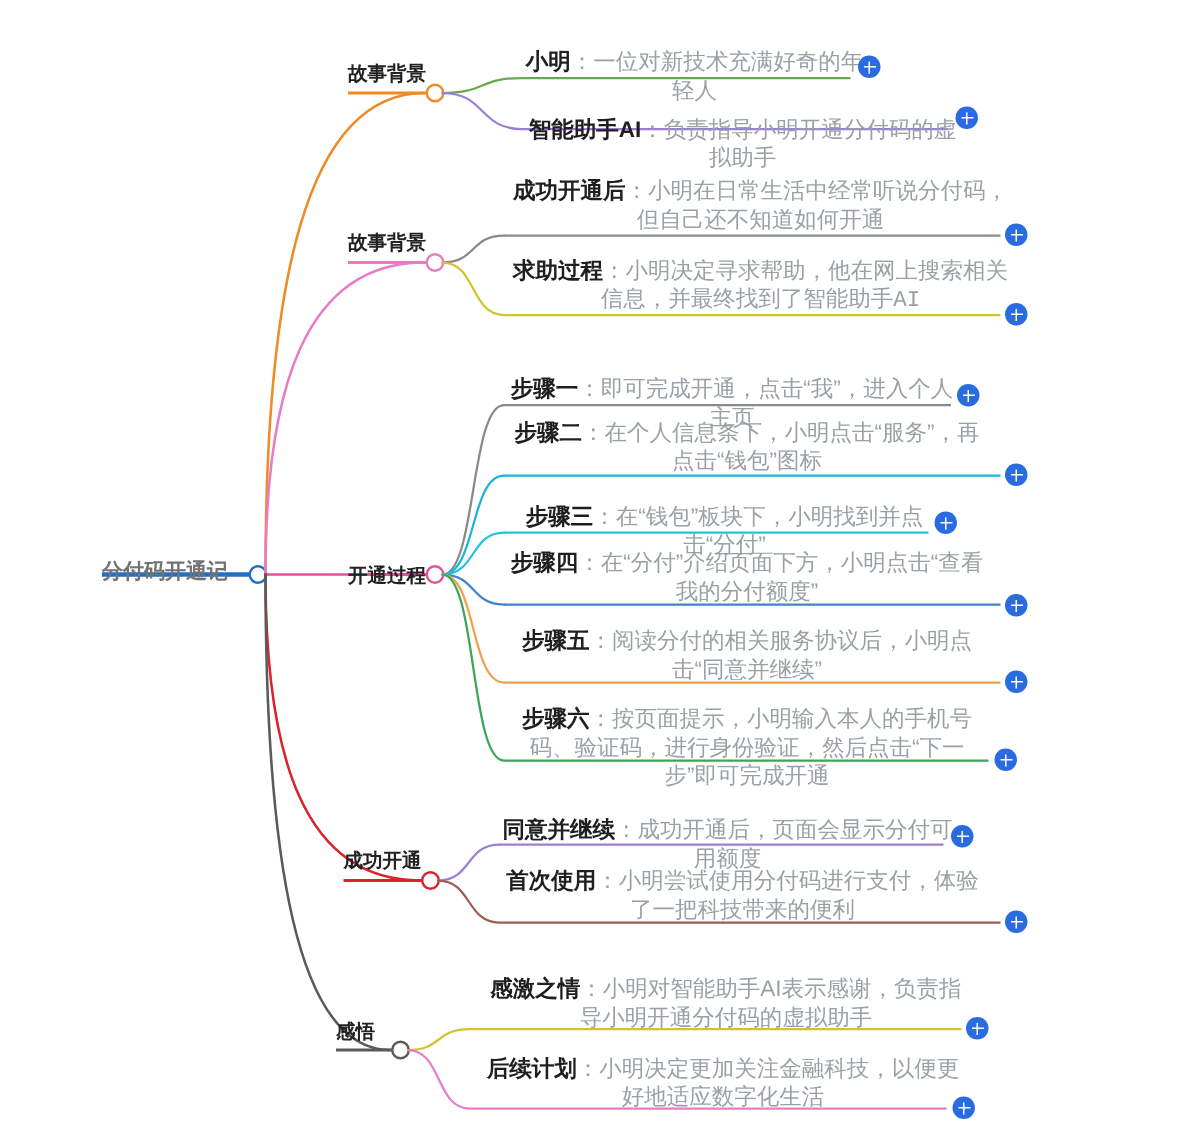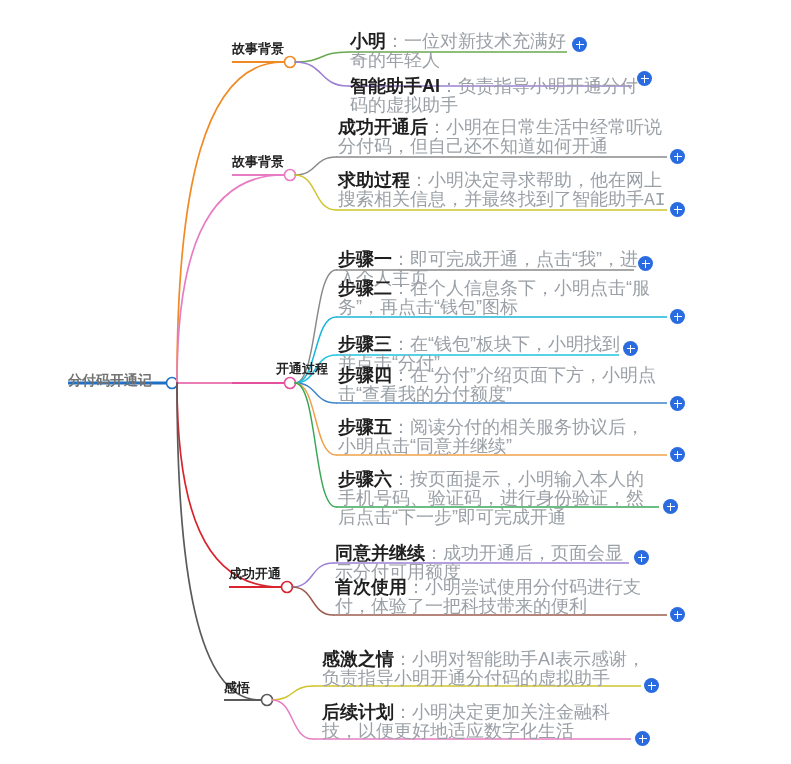--- a/index.html
+++ b/index.html
@@ -41,23 +41,24 @@
   
   .node-branch .node-text {
     font-size: 13px;
     font-weight: bold;
     color: #222222;
     white-space: nowrap;
     line-height: 17px;
   }
   
   .node-leaf .node-text {
-    font-size: 18px;
+    font-size: 15px;
     color: #9aa0a6;
     line-height: 19px;
+    text-align: center;
   }
   .node-leaf .node-text b {
     color: #1f1f1f;
     font-weight: bold;
   }
   .plus-btn {
     position: absolute;
     width: 15px;
     height: 15px;
     border-radius: 50%;
@@ -153,21 +154,21 @@
         <div class="node-text">故事背景</div>
       </div>
       <div class="node node-leaf" style="left: 338px; top: 118px; width: 338px;">
         <div class="node-text"><b>成功开通后</b>：<span>小明在日常生活中经常听说分付码，但自己还不知道如何开通</span></div>
       </div>
       <div class="plus-btn" style="left: 670px; top: 149px; background: rgb(42, 108, 224);"></div>
       <div class="node node-leaf" style="left: 338px; top: 172px; width: 338px; font-family: Liberation Mono, monospace;">
         <div class="node-text"><b>求助过程</b>：<span>小明决定寻求帮助，他在网上搜索相关信息，并最终找到了智能助手AI</span></div>
       </div>
       <div class="plus-btn" style="left: 670px; top: 202px; background: rgb(42, 108, 224);"></div>
-      <div class="node node-branch" style="left: 232px; top: 360px; margin-left: 44px;">
+      <div class="node node-branch" style="left: 232px; top: 375px;">
         <div class="node-text">开通过程</div>
       </div>
       <div class="node node-leaf" style="left: 338px; top: 250px; width: 300px;">
         <div class="node-text"><b>步骤一</b>：<span>即可完成开通，点击“我”，进入个人主页</span></div>
       </div>
       <div class="plus-btn" style="left: 638px; top: 256px; background: rgb(42, 108, 224);"></div>
       <div class="node node-leaf" style="left: 338px; top: 279px; width: 320px;">
         <div class="node-text"><b>步骤二</b>：<span>在个人信息条下，小明点击“服务”，再点击“钱包”图标</span></div>
       </div>
       <div class="plus-btn" style="left: 670px; top: 309px; background: rgb(42, 108, 224);"></div>

